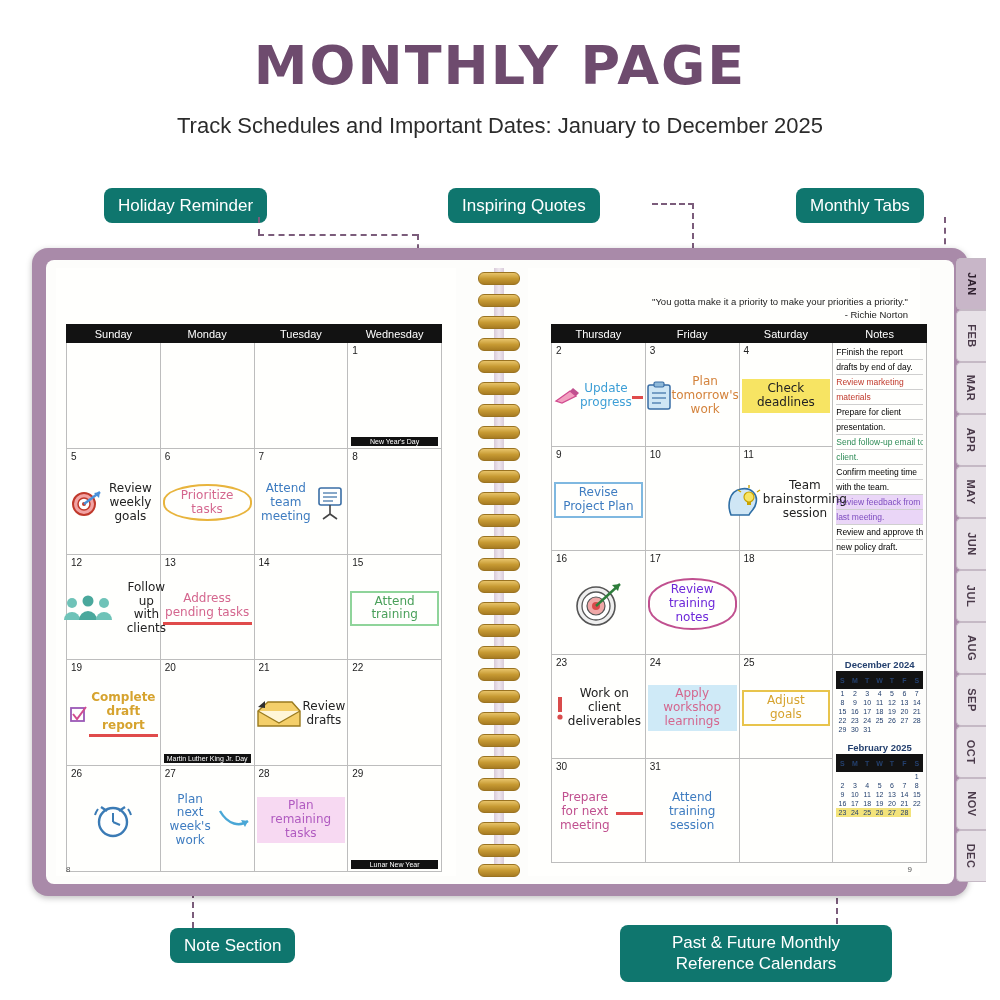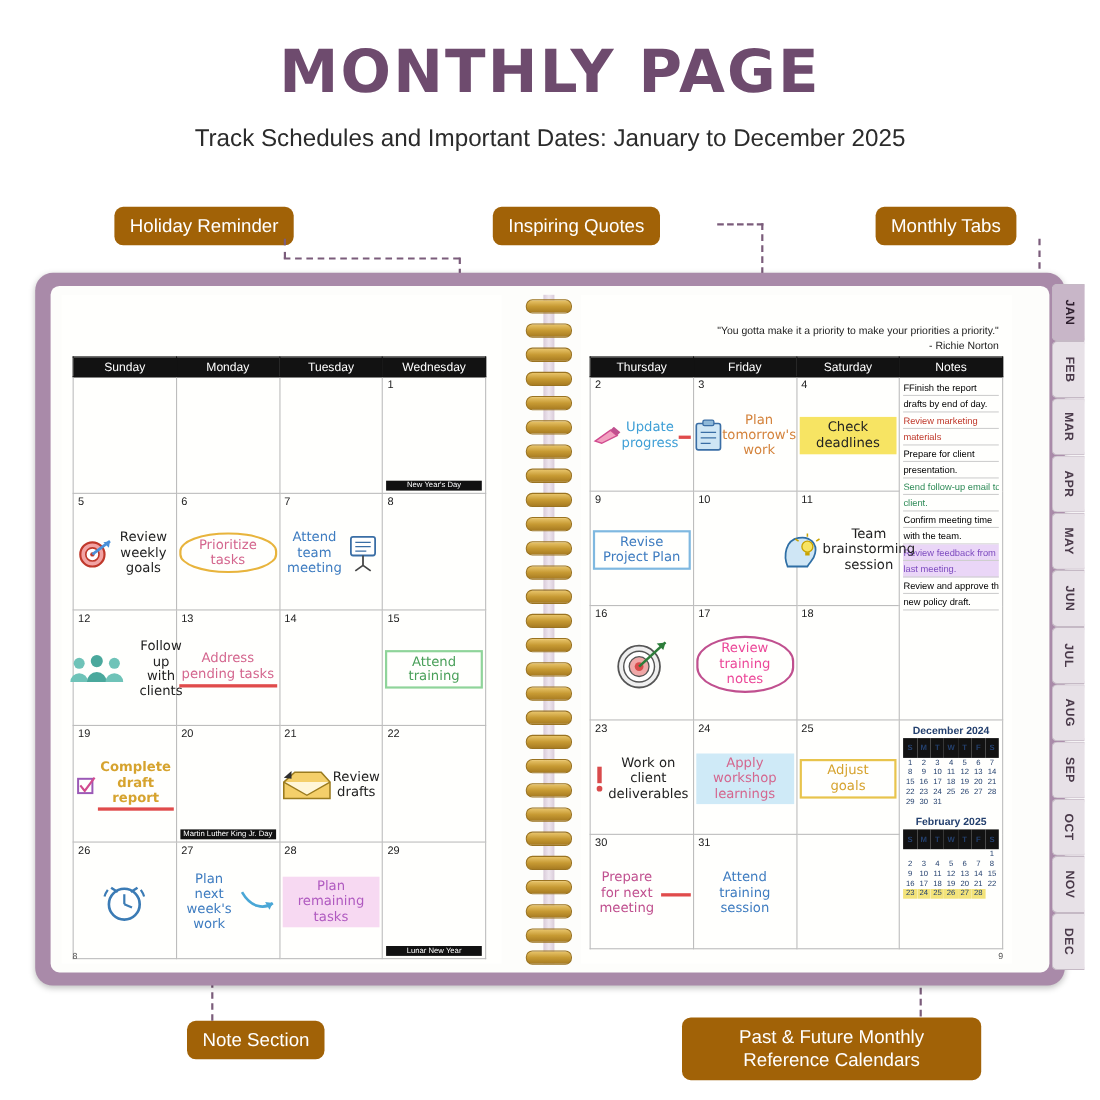--- a/index.html
+++ b/index.html
@@ -23,21 +23,21 @@
   }
   .hdr-sub{
     position:absolute; top:113px; left:0; width:1000px;
     text-align:center;
     font-size:22px;
     color:#2b2b2b;
   }
   
   .callout{
     position:absolute;
-    background:#a16207;
+    background:#0f766e;
     color:#fff;
     border-radius:8px;
     font-size:17px;
     padding:7px 14px;
     text-align:center;
     line-height:1.25;
     white-space:nowrap;
   }
   .callout.two-line{ white-space:normal; }
   .leader-dash{
@@ -143,21 +143,21 @@
   .hand{ font-family:"DejaVu Sans", sans-serif; font-size:12px; }
   .holiday{
     position:absolute; left:3px; right:3px; bottom:2px;
     background:#111; color:#fff;
     font-size:7px; text-align:center;
     padding:1px 0;
   }
   
   #grid-left{ left:10px; top:56px; width:376px; height:548px; }
   
-  #grid-right{ left:8px; top:56px; width:376px; height:464px; }
+  #grid-right{ left:23px; top:56px; width:376px; height:464px; }
 
   
   .notes-cell{ padding:2px 3px !important; }
   .note-line{
     font-size:8.5px;
     border-bottom:1px solid #cfcfcf;
     line-height:15px;
     height:15px;
     overflow:hidden;
     white-space:nowrap;
@@ -571,21 +571,21 @@
                     <circle cx="24" cy="26" r="4" fill="#d94b4b"></circle>
                     <path d="M24 26 L48 4" stroke="#2d7d3a" stroke-width="2.4" fill="none"></path>
                     <path d="M48 4 l-8 1 l6 6 z" fill="#2d7d3a"></path>
                   </svg>
                 </span>
               </div>
             </td>
             <td>
               <span class="daynum">17</span>
               <div class="cell-content">
-                <span class="hand sketch-oval" style="color:#ec4899; border-color:#c0508f;">Review training notes</span>
+                <span class="hand sketch-oval" style="color:#6d28d9; border-color:#c0508f;">Review training notes</span>
               </div>
             </td>
             <td>
               <span class="daynum">18</span>
             </td>
           </tr>
 
           <tr style="height:104px;">
             <td>
               <span class="daynum">23</span>

